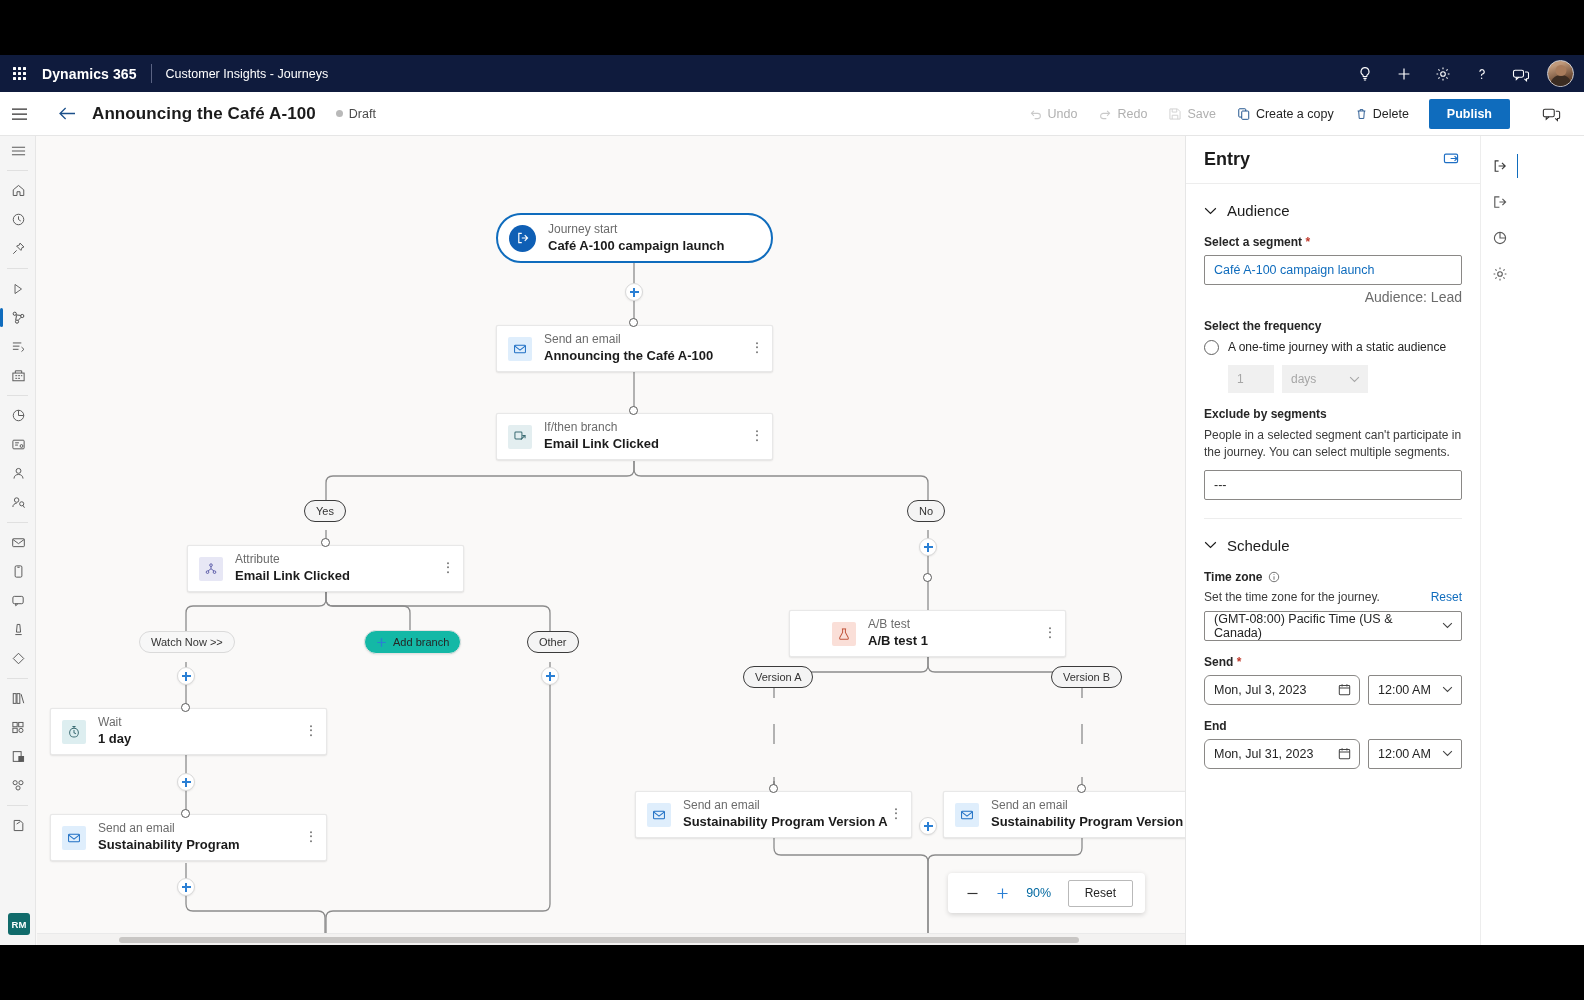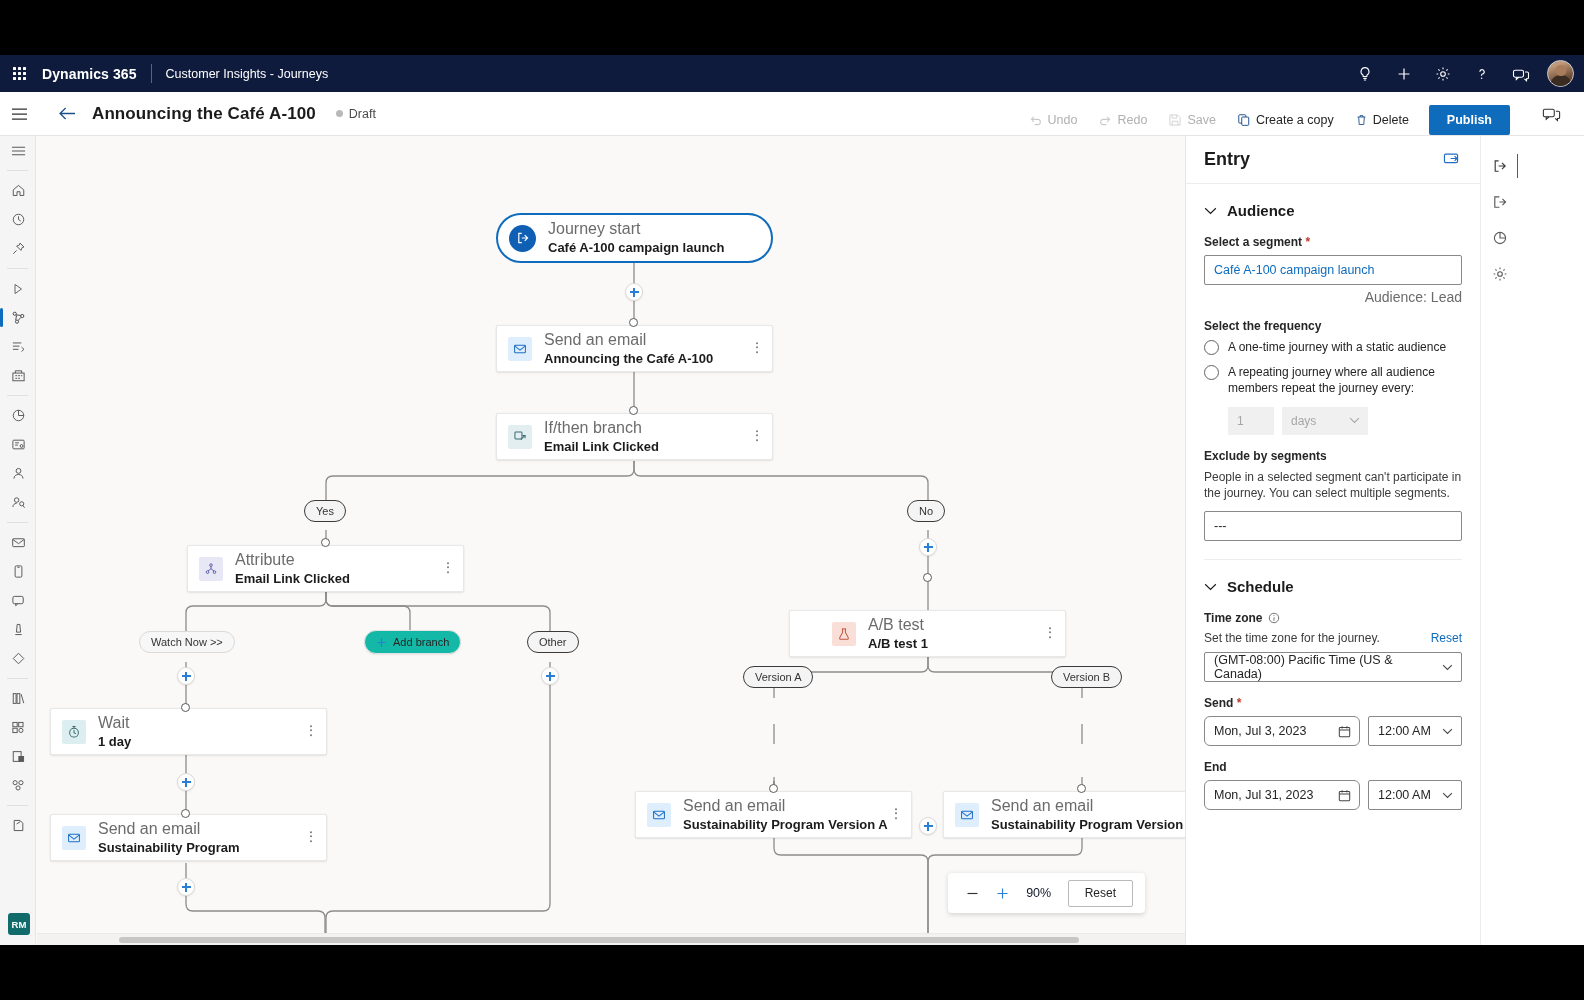--- a/index.html
+++ b/index.html
@@ -102,21 +102,21 @@
     font-size: 17px; font-weight: bold; color: #1b1b1b;
     margin-left: 8px; letter-spacing: .1px;
   }
   .status-chip {
     display: flex; align-items: center; gap: 6px;
     margin-left: 20px; font-size: 12.5px; color: #4a4a4a;
   }
   .status-dot { width: 7px; height: 7px; border-radius: 50%; background: #b9b9b9; }
   .cmd-actions {
     position: absolute; right: 74px; top: 0; height: 43px;
-    display: flex; align-items: flex-end; gap: 3px;
+    display: flex; align-items: center; gap: 3px;
   }
   .cmd-btn {
     display: flex; align-items: center; gap: 5px;
     height: 30px; padding: 0 9px; font-size: 12.5px;
     color: #242424; cursor: pointer; border-radius: 2px;
   }
   .cmd-btn.disabled { color: #b0b0b0; cursor: default; }
   .cmd-btn.disabled svg { opacity: .45; }
   .publish-btn {
     background: #0f6cbd; color: #ffffff; font-size: 12.5px;
@@ -188,21 +188,21 @@
   .ic-email { background: #dfeefc; }
   .ic-branch { background: #e3eef0; }
   .ic-attr { background: #e7e7f5; }
   .ic-ab { background: #fadfd8; }
   .ic-wait { background: #ddeef0; }
   .ic-start {
     width: 27px; height: 27px; border-radius: 50%;
     background: #0f5fb5; margin-left: 11px;
   }
   .node-txt { margin-left: 12px; line-height: 1.25; }
-  .node-sub { font-size: 16px; color: #6b6b6b; }
+  .node-sub { font-size: 12px; color: #6b6b6b; }
   .node-title { font-size: 13px; font-weight: bold; color: #1b1b1b; margin-top: 1px; }
   .node-menu {
     position: absolute; right: 11px; top: 50%;
     transform: translateY(-50%);
     color: #808080; font-size: 14px; letter-spacing: 0;
     line-height: 4px; cursor: pointer; padding: 3px;
   }
   .node-menu i { display: block; width: 2px; height: 2px; background: #7a7a7a; border-radius: 50%; margin-bottom: 2.5px; }
 
   
@@ -249,21 +249,21 @@
     height: 40px; background: #ffffff;
     border-radius: 4px; box-shadow: 0 1.5px 5px rgba(0,0,0,.14);
     display: flex; align-items: center; gap: 4px; padding: 0 12px;
     z-index: 10;
   }
   .zbtn {
     width: 26px; height: 26px; display: flex;
     align-items: center; justify-content: center; cursor: pointer;
     color: #333;
   }
-  .zlevel { font-size: 12.5px; color: #0f172a; width: 38px; text-align: center; }
+  .zlevel { font-size: 12.5px; color: #0369a1; width: 38px; text-align: center; }
   .zreset {
     border: 1px solid #b9b9b9; border-radius: 2px;
     height: 27px; padding: 0 16px; font-size: 12px;
     display: flex; align-items: center; cursor: pointer;
     background: #ffffff; margin-left: 6px;
   }
 
   
   .hscroll {
     position: absolute; left: 37px; bottom: 0px;
@@ -287,21 +287,21 @@
   }
   .rp-head {
     height: 48px; display: flex; align-items: center;
     padding: 0 18px; border-bottom: 1px solid #ededed;
     justify-content: space-between;
   }
   .rp-title { font-size: 18px; font-weight: bold; color: #1b1b1b; }
   .rp-body { padding: 18px; }
   .sect-head {
     display: flex; align-items: center; gap: 10px;
-    font-size: 15px; font-weight: bold; color: #1b1b1b;
+    font-size: 15px; font-weight: normal; color: #1b1b1b;
     cursor: pointer; margin-bottom: 16px;
   }
   .fld-label {
     font-size: 12px; font-weight: bold; color: #262626; margin-bottom: 6px;
   }
   .req { color: #c0392b; font-weight: bold; }
   .txtfield {
     width: 100%; height: 30px; border: 1px solid #8a8886;
     border-radius: 2px; display: flex; align-items: center;
     padding: 0 9px; font-size: 12.5px; cursor: text; background: #fff;
@@ -944,24 +944,20 @@
         <div class="txtfield link">Café A-100 campaign launch</div>
         <div class="hint-right">Audience: Lead</div>
       </div>
 
       <div class="fld-group">
         <div class="fld-label">Select the frequency</div>
 
         <div class="radio-row">
           <span class="radio"></span>
           <span class="radio-txt">A one-time journey with a static audience</span>
-        </div>
-        <div class="radio-row">
-          <span class="radio"></span>
-          <span class="radio-txt">A repeating journey where all audience members repeat the journey every:</span>
         </div>
 
         <div class="repeat-row">
           <div class="mini-num">1</div>
           <div class="mini-sel">
             <span>days</span>
             <svg width="11" height="7" viewBox="0 0 12 8" fill="none" stroke="#a6a6a6" stroke-width="1.2">
                 <path d="M1 1.4L6 6.2l5-4.8"></path>
               </svg>
           </div>

